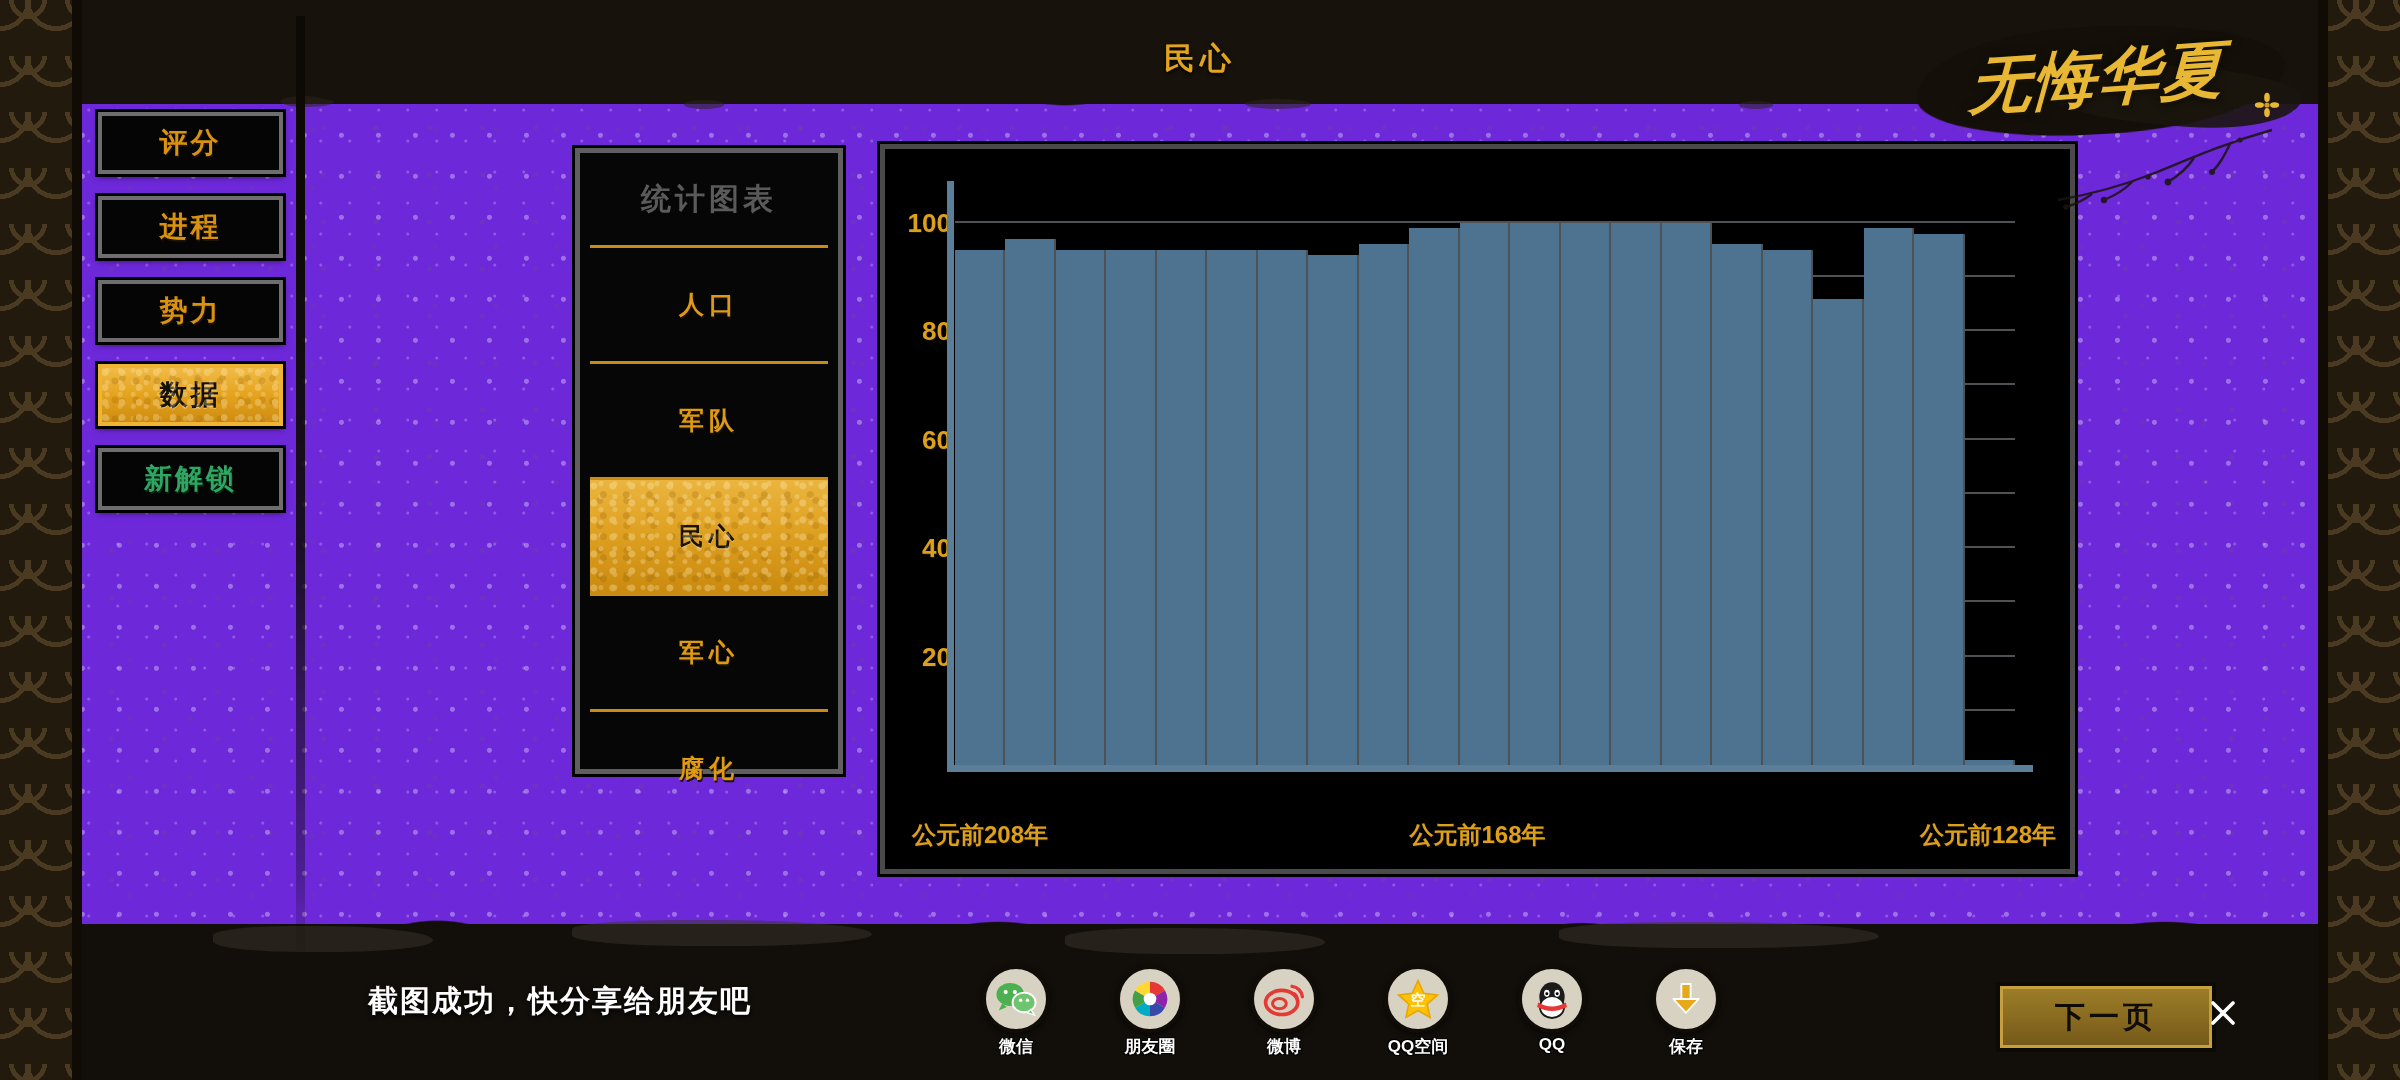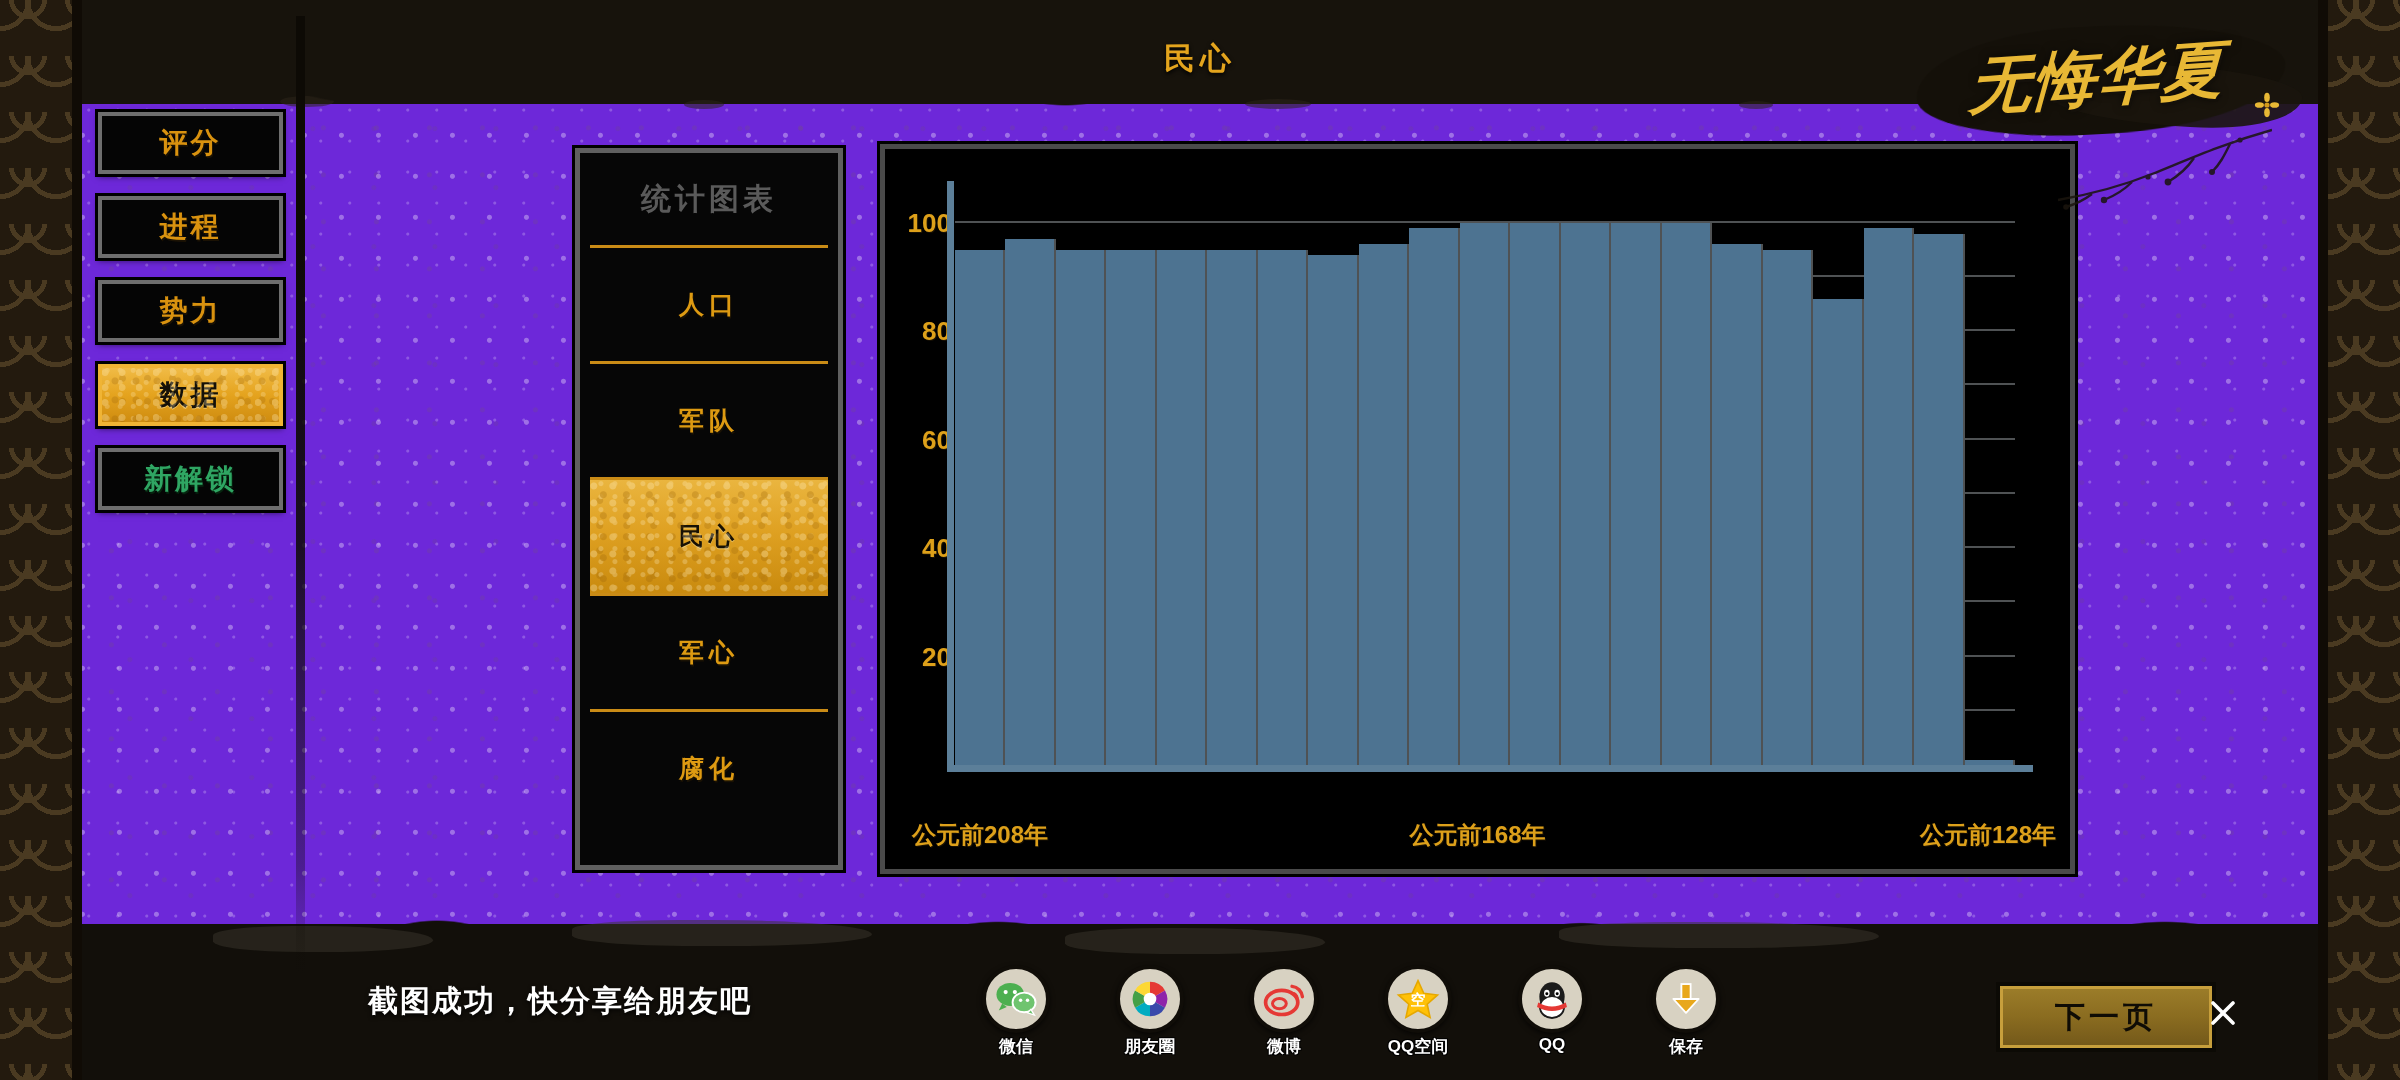--- a/index.html
+++ b/index.html
@@ -103,21 +103,21 @@
         radial-gradient(circle at 62% 68%, rgba(150,95,10,.7) 0 3px, transparent 4px),
         radial-gradient(circle at 40% 20%, rgba(255,240,200,.7) 0 2px, transparent 3px),
         radial-gradient(circle at 82% 45%, rgba(140,88,8,.6) 0 3px, transparent 4px);
       background-size:17px 15px,21px 19px,13px 12px,25px 23px; pointer-events:none; }
 
   
   .tear{ position:absolute; left:218px; top:16px; bottom:98px; width:9px; z-index:3;
       background:linear-gradient(180deg,#0d0a05 0%,#0d0a05 22%,rgba(13,10,5,.85) 55%,rgba(13,10,5,.35) 88%,rgba(13,10,5,0) 100%); }
 
   
-  .chartmenu{ position:absolute; left:497px; top:148px; width:268px; height:722px;
+  .chartmenu{ position:absolute; left:497px; top:148px; width:268px; height:626px;
       background:#060606; border:5px solid #5f5f5f; box-shadow:0 0 0 3px #000;
       z-index:4; padding:0 10px; }
   .cm-title{ height:92px; display:flex; align-items:center; justify-content:center;
       color:#5a5a5a; font-size:30px; font-weight:bold; letter-spacing:4px; }
   .cm-item{ height:116px; display:flex; align-items:center; justify-content:center;
       border-top:3px solid #c98b16; cursor:pointer; position:relative; }
   .cm-item span{ color:#dd9a12; font-size:25px; font-weight:bold; letter-spacing:5px;
       text-shadow:1px 2px 0 #1a1204; }
   .cm-item.active{ background:linear-gradient(180deg,#eab53f 0%,#dfa122 45%,#c98a0e 100%); }
   .cm-item.active span{ color:#181104; text-shadow:0 1px 0 rgba(255,235,170,.5); }

